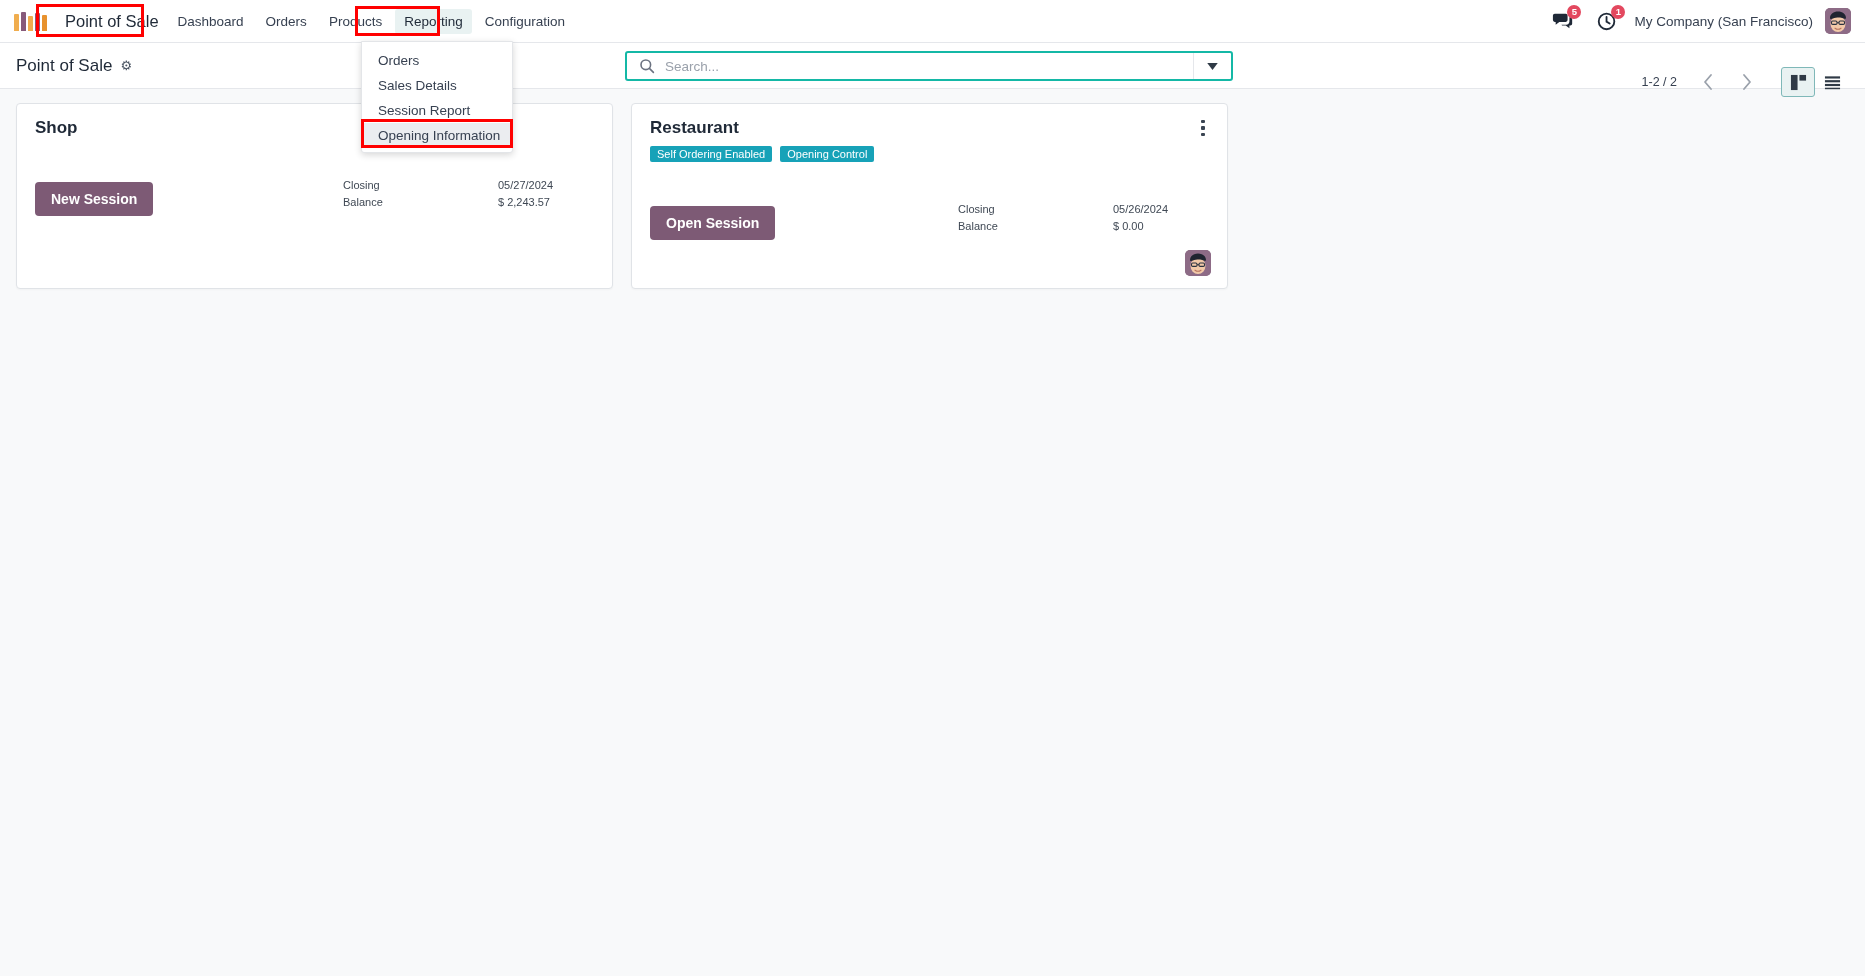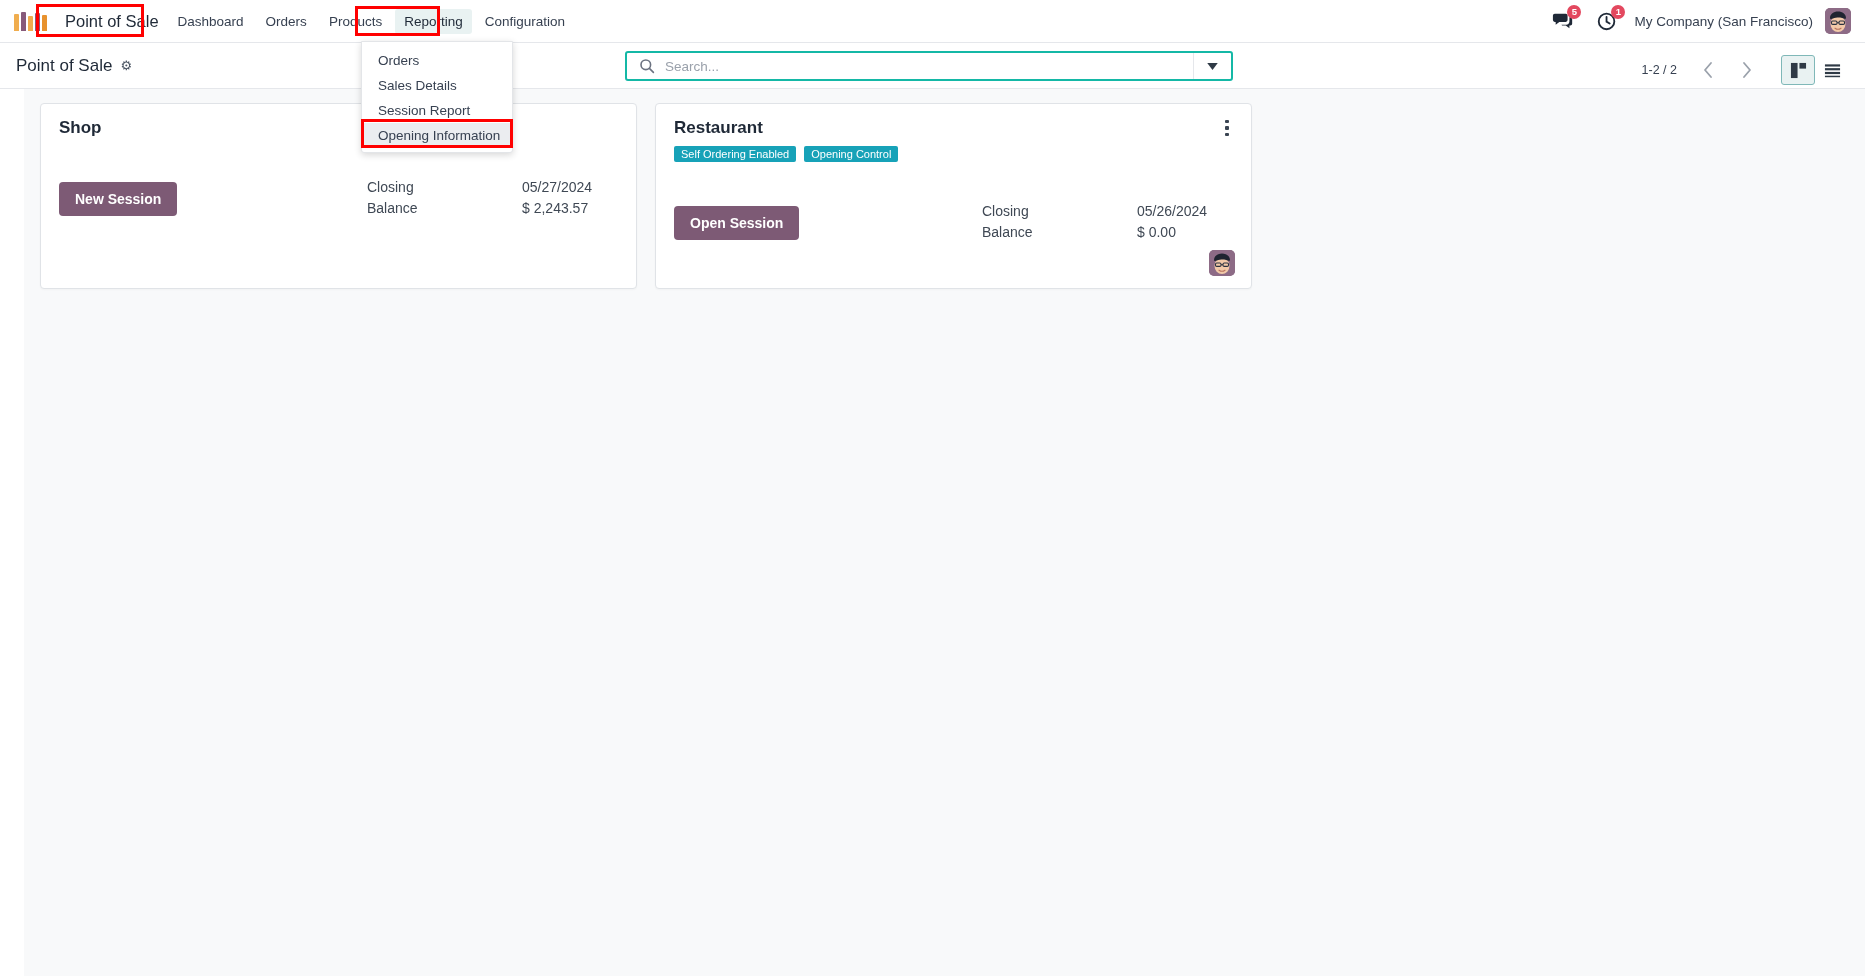--- a/index.html
+++ b/index.html
@@ -119,21 +119,21 @@
   }
   .search-input::placeholder { color: #9aa1ab; }
   .search-toggle {
     width: 38px; height: 100%;
     border-left: 1px solid #e5e7eb;
     display: flex; align-items: center; justify-content: center;
     cursor: pointer; color: #374151;
   }
 
   .cp-right {
-    position: absolute; right: 16px; top: 4px;
+    position: absolute; right: 16px; top: 16px;
     height: 46px; display: flex; align-items: center; gap: 6px;
   }
   .pager-text { font-size: 12.5px; color: #374151; margin-right: 8px; white-space: nowrap; }
   .pager-btn {
     width: 33px; height: 28px; border: 0; background: transparent;
     display: flex; align-items: center; justify-content: center;
     color: #9aa1ab; cursor: pointer; border-radius: 3px;
   }
   .view-switch { display: flex; margin-left: 12px; }
   .view-btn {
@@ -166,21 +166,20 @@
   
   .kanban {
     background: #f8f9fa;
     height: calc(976px - 43px - 46px);
     padding: 14px 16px;
     display: flex;
     align-items: flex-start;
     gap: 18px;
     position: relative;
     z-index: 5;
-    margin-left: 24px;
   }
   .card {
     width: 597px;
     background: #ffffff;
     border: 1px solid #e0e3e7;
     border-radius: 4px;
     padding: 14px 18px 16px;
     position: relative;
     min-height: 186px;
     box-shadow: 0 1px 2px rgba(0,0,0,.03);
@@ -208,21 +207,21 @@
     background: #7d5a75; color: #ffffff;
     border: 0; border-radius: 4px;
     font-size: 14px; font-weight: bold;
     padding: 9px 16px; cursor: pointer;
     font-family: "Liberation Sans", sans-serif;
     white-space: nowrap;
   }
   .stats { position: absolute; left: 308px; top: -3px; display: flex; gap: 0; }
   .stat-labels, .stat-values { display: flex; flex-direction: column; gap: 5px; }
   .stat-labels { width: 155px; }
-  .stat-labels span, .stat-values span { font-size: 14px; color: #3f4854; white-space: nowrap; }
+  .stat-labels span, .stat-values span { font-size: 11px; color: #3f4854; white-space: nowrap; }
   .avatar-card {
     position: absolute; right: 16px; bottom: 12px;
     width: 26px; height: 26px; border-radius: 5px;
     background: #8d6b86; overflow: hidden;
   }
 </style>
 </head>
 <body>
 
 <div class="navbar">

